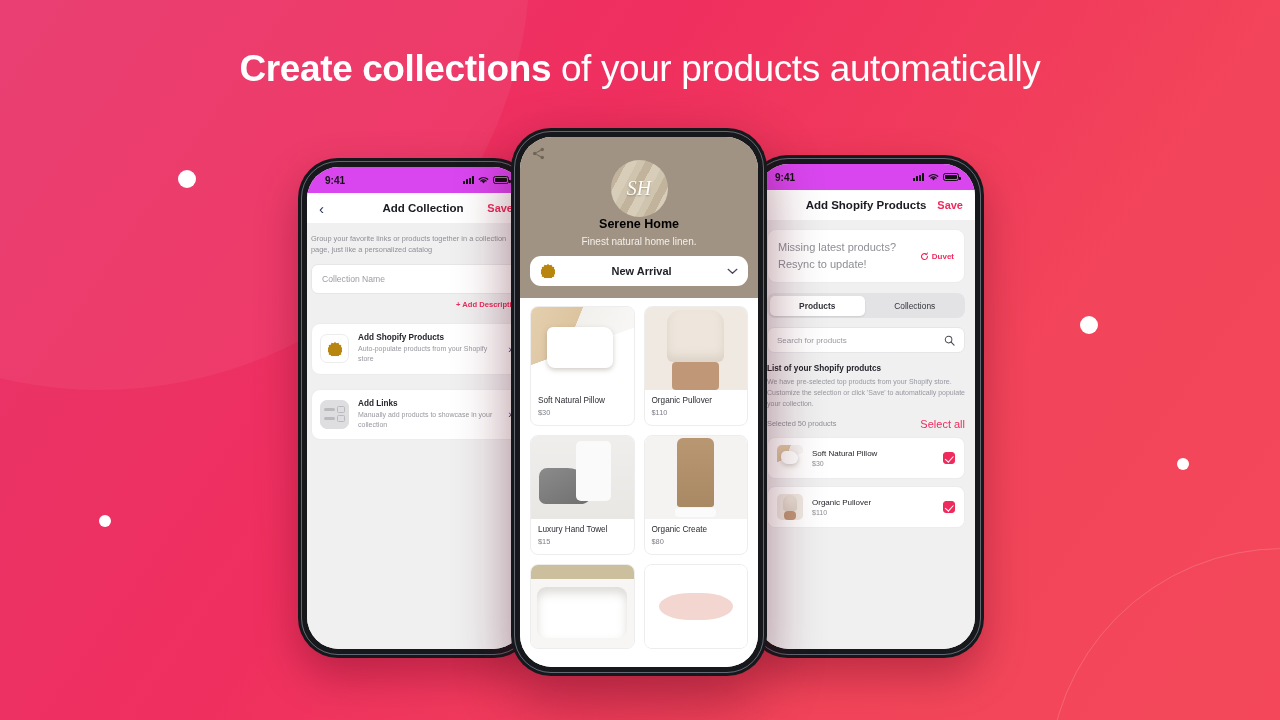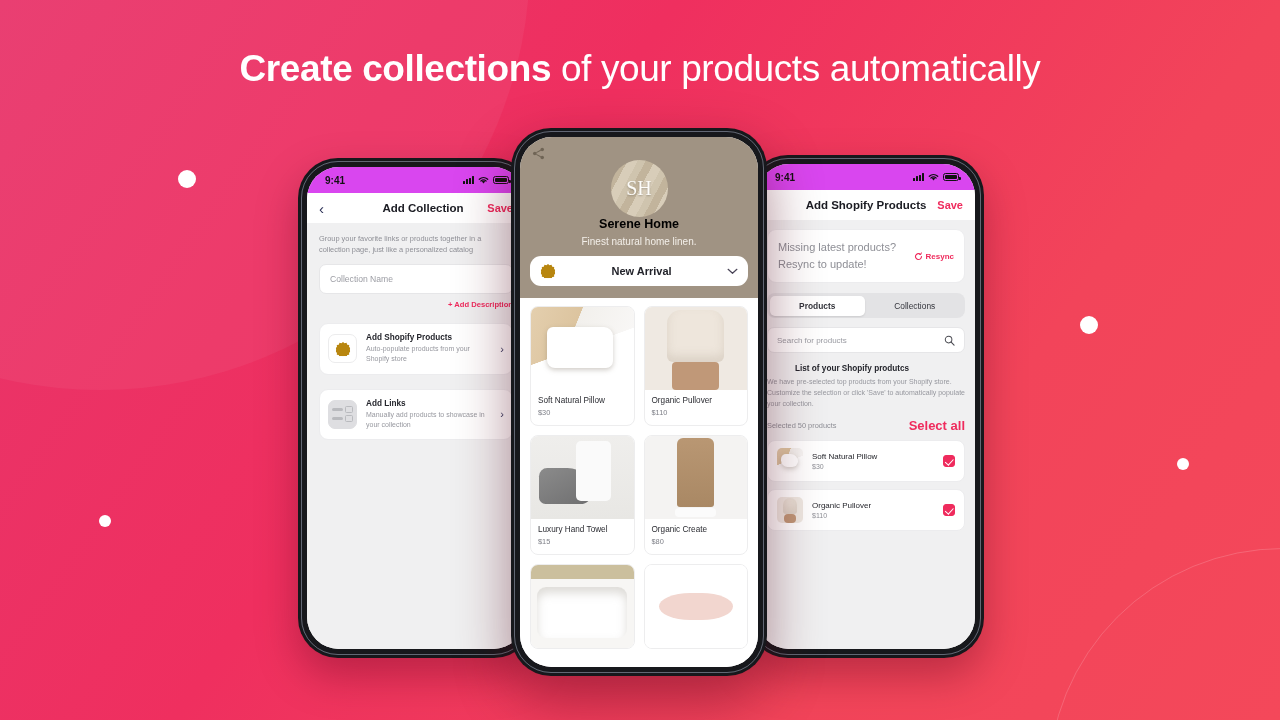--- a/index.html
+++ b/index.html
@@ -109,21 +109,21 @@
   .nav-back {
     font-size: 15px; color: #2c3156; line-height: 1;
     width: 14px;
   }
   .nav-action {
     font-size: 11px; font-weight: 600; color: #ef2b5d;
     position: absolute; right: 12px;
   }
 
   
-  .body-grey { background: #f0f0f1; height: 100%; padding: 10px 12px; }
+  .body-grey { background: #f0f0f1; height: 100%; padding: 10px 4px; }
   .hint-text { font-size: 7.4px; color: #8e8f96; line-height: 1.5; margin-bottom: 9px; }
   .field {
     background: #ffffff; border: 1px solid #e6e6e8;
     border-radius: 7px; height: 30px;
     display: flex; align-items: center;
     padding: 0 10px;
     font-size: 8.6px; color: #9b9ca3;
   }
   .add-desc {
     text-align: right; font-size: 7.6px; font-weight: 600;
@@ -170,21 +170,21 @@
     text-align: center;
   }
   .share-ico { position: absolute; left: 12px; top: 10px; }
   .avatar {
     width: 57px; height: 57px; border-radius: 50%;
     margin: 9px auto 0;
     background:
       repeating-linear-gradient(118deg, #cfc4ae 0 7px, #c2b49c 7px 15px, #d8cdb9 15px 24px);
     display: flex; align-items: center; justify-content: center;
     font-family: "Liberation Serif", serif;
-    color: #fdfcf9; font-size: 20px;
+    font-style: italic; color: #fdfcf9; font-size: 20px;
     text-shadow: 0 1px 2px rgba(0,0,0,.25);
     overflow: hidden;
   }
   .store-name { color: #000000; font-size: 12.5px; font-weight: 700; }
   .store-tag  { color: #f3efe9; font-size: 10px; margin-top: 5px; }
 
   .collection-bar {
     background: #ffffff; margin: 9px 10px 0;
     border-radius: 11px; height: 30px;
     display: flex; align-items: center; padding: 0 10px;
@@ -281,25 +281,25 @@
     flex:1; text-align:center; font-size:8.4px; color:#35363d;
     padding: 5px 0; border-radius:5px;
   }
   .tab.active { background:#ffffff; font-weight:600; box-shadow:0 1px 2px rgba(0,0,0,.1); }
   .search {
     margin-top: 9px; background:#ffffff; border:1px solid #e6e6e8;
     border-radius:7px; height:26px; display:flex; align-items:center;
     padding: 0 9px; gap:6px;
   }
   .search span { flex:1; font-size:8px; color:#9b9ca3; }
-  .sec-title { font-size:8.2px; font-weight:700; color:#24252c; margin-top:11px;padding-left:28px; }
+  .sec-title { font-size:8.2px; font-weight:700; color:#24252c; margin-top:11px; }
   .sec-desc { font-size:7px; color:#97989f; line-height:1.55; margin-top:4px; }
   .sel-row { display:flex; align-items:center; margin-top:8px; }
   .sel-count { flex:1; font-size:7.4px; color:#8e8f96; }
-  .sel-all { font-size:13px; font-weight:700; color:#ef2b5d; }
+  .sel-all { font-size:11px; font-weight:400; color:#ef2b5d; }
   .prow {
     background:#ffffff; border:1px solid #ececee; border-radius:8px;
     margin-top: 7px; padding: 7px 9px;
     display:flex; align-items:center; gap:9px;
   }
   .pthumb { width:26px; height:26px; border-radius:5px; overflow:hidden; flex:0 0 auto; }
   .ptxt { flex:1; min-width:0; }
   .prow-name { font-size:8px; color:#25262c; }
   .prow-price{ font-size:7px; color:#8e8f96; margin-top:2px; }
   .cbox { width:12px; height:12px; border-radius:3px; border:1.3px solid #d3d4d8; flex:0 0 auto; }
@@ -423,21 +423,21 @@
 
       <div class="body-grey2">
 
         <div class="resync-card">
           <span class="resync-txt">Missing latest products? Resync to update!</span>
           <span class="resync-btn">
             <svg width="9" height="9" viewBox="0 0 12 12">
               <path d="M10 6a4 4 0 1 1-1.4-3" stroke="#ef2b5d" stroke-width="1.5" fill="none" stroke-linecap="round"></path>
               <path d="M9.8 1.2 L9 3.5 L6.7 2.8" stroke="#ef2b5d" stroke-width="1.3" fill="none" stroke-linecap="round" stroke-linejoin="round"></path>
             </svg>
-            <span>Resync</span>
+            <span>Duvet</span>
           </span>
         </div>
 
         <div class="tabs">
           <span class="tab active">Products</span>
           <span class="tab">Collections</span>
         </div>
 
         <div class="search">
           <span>Search for products</span>

